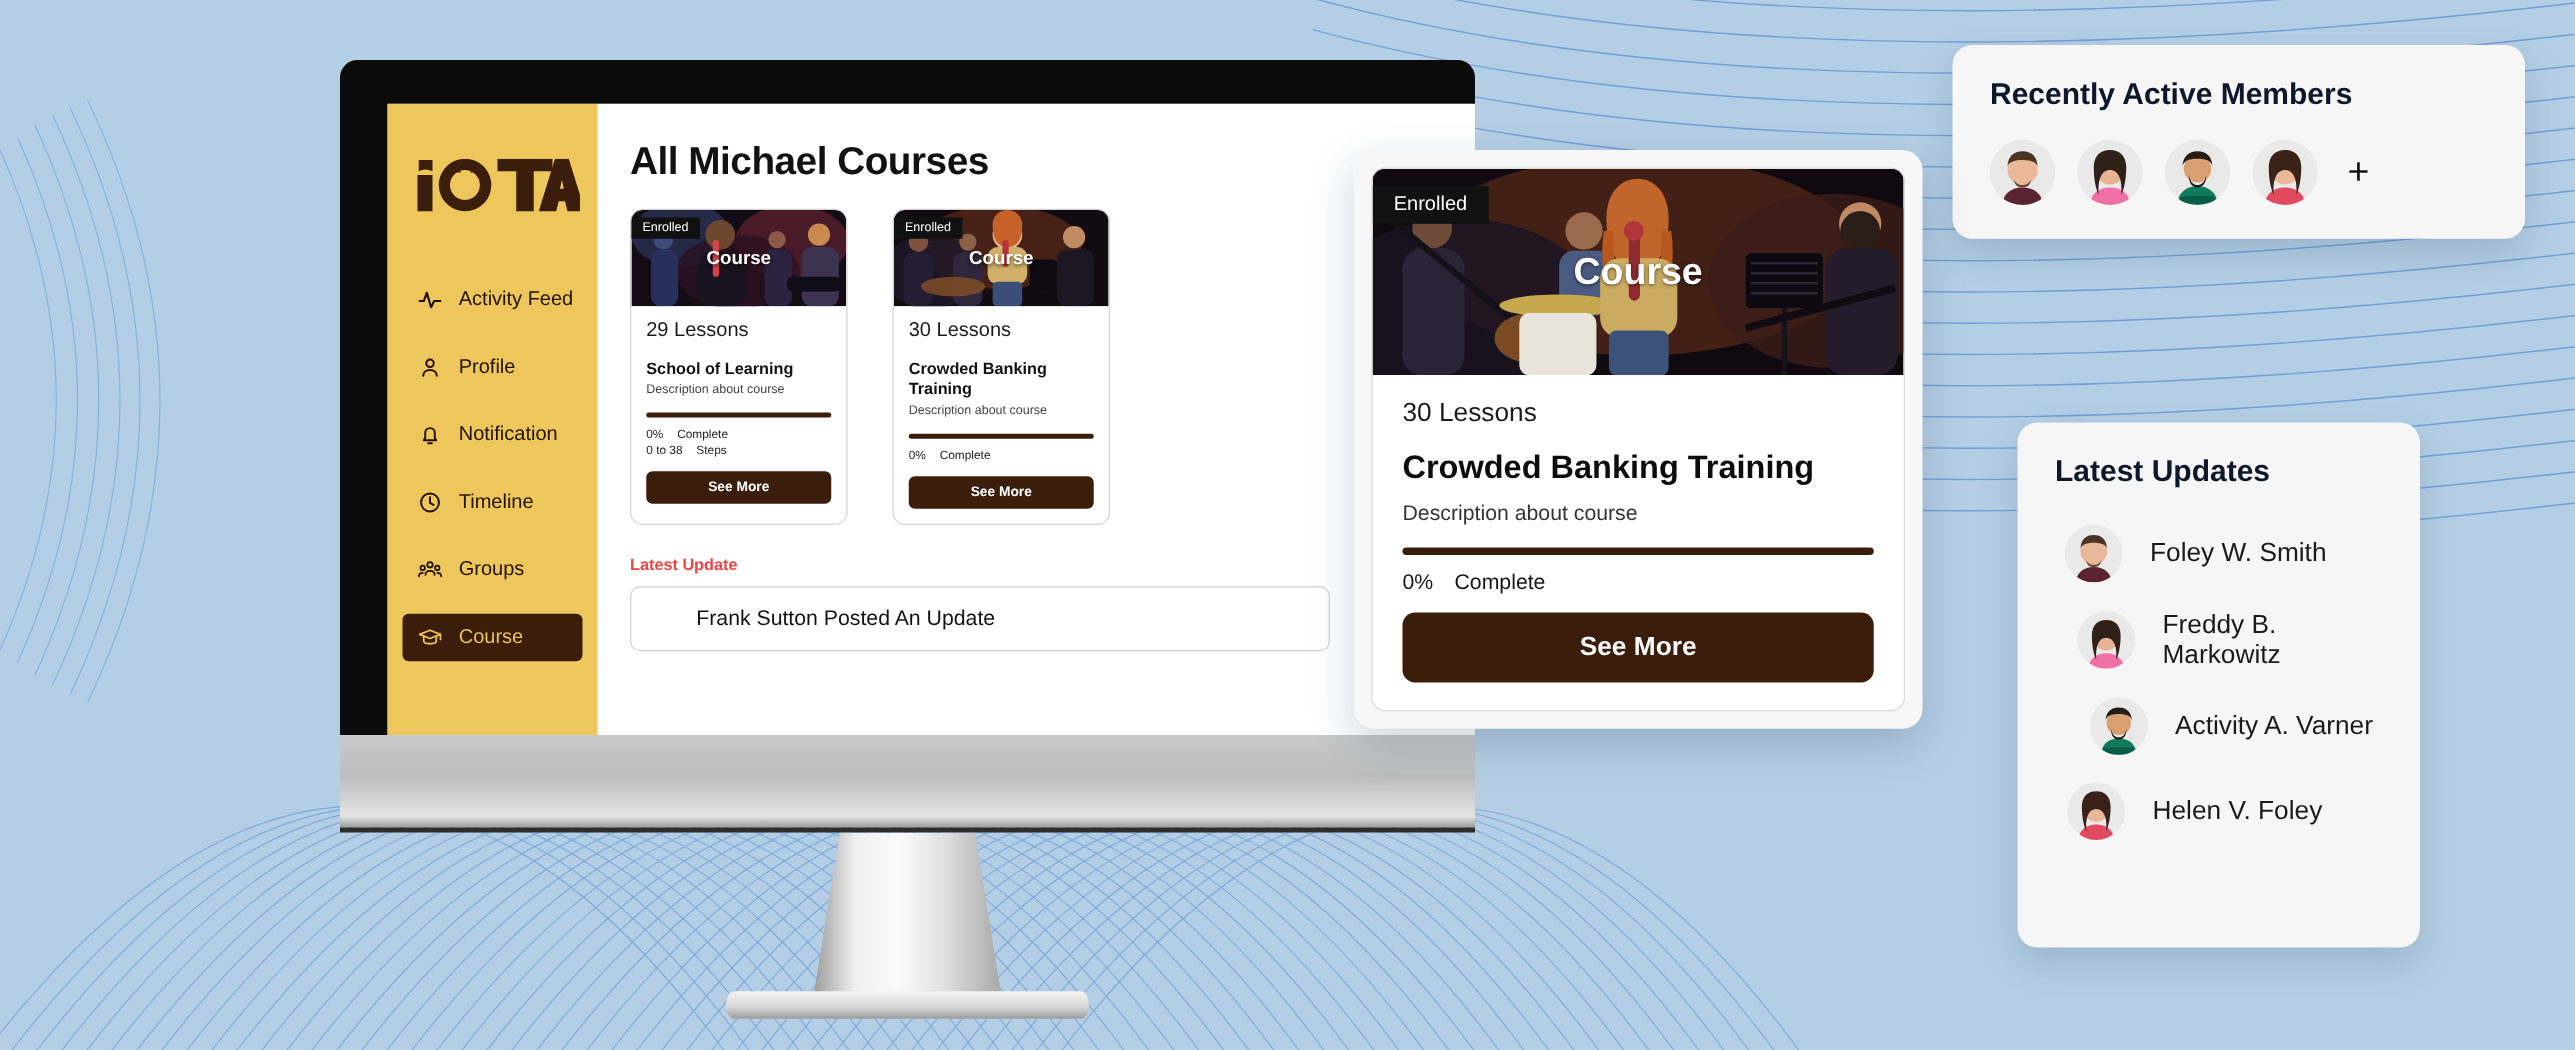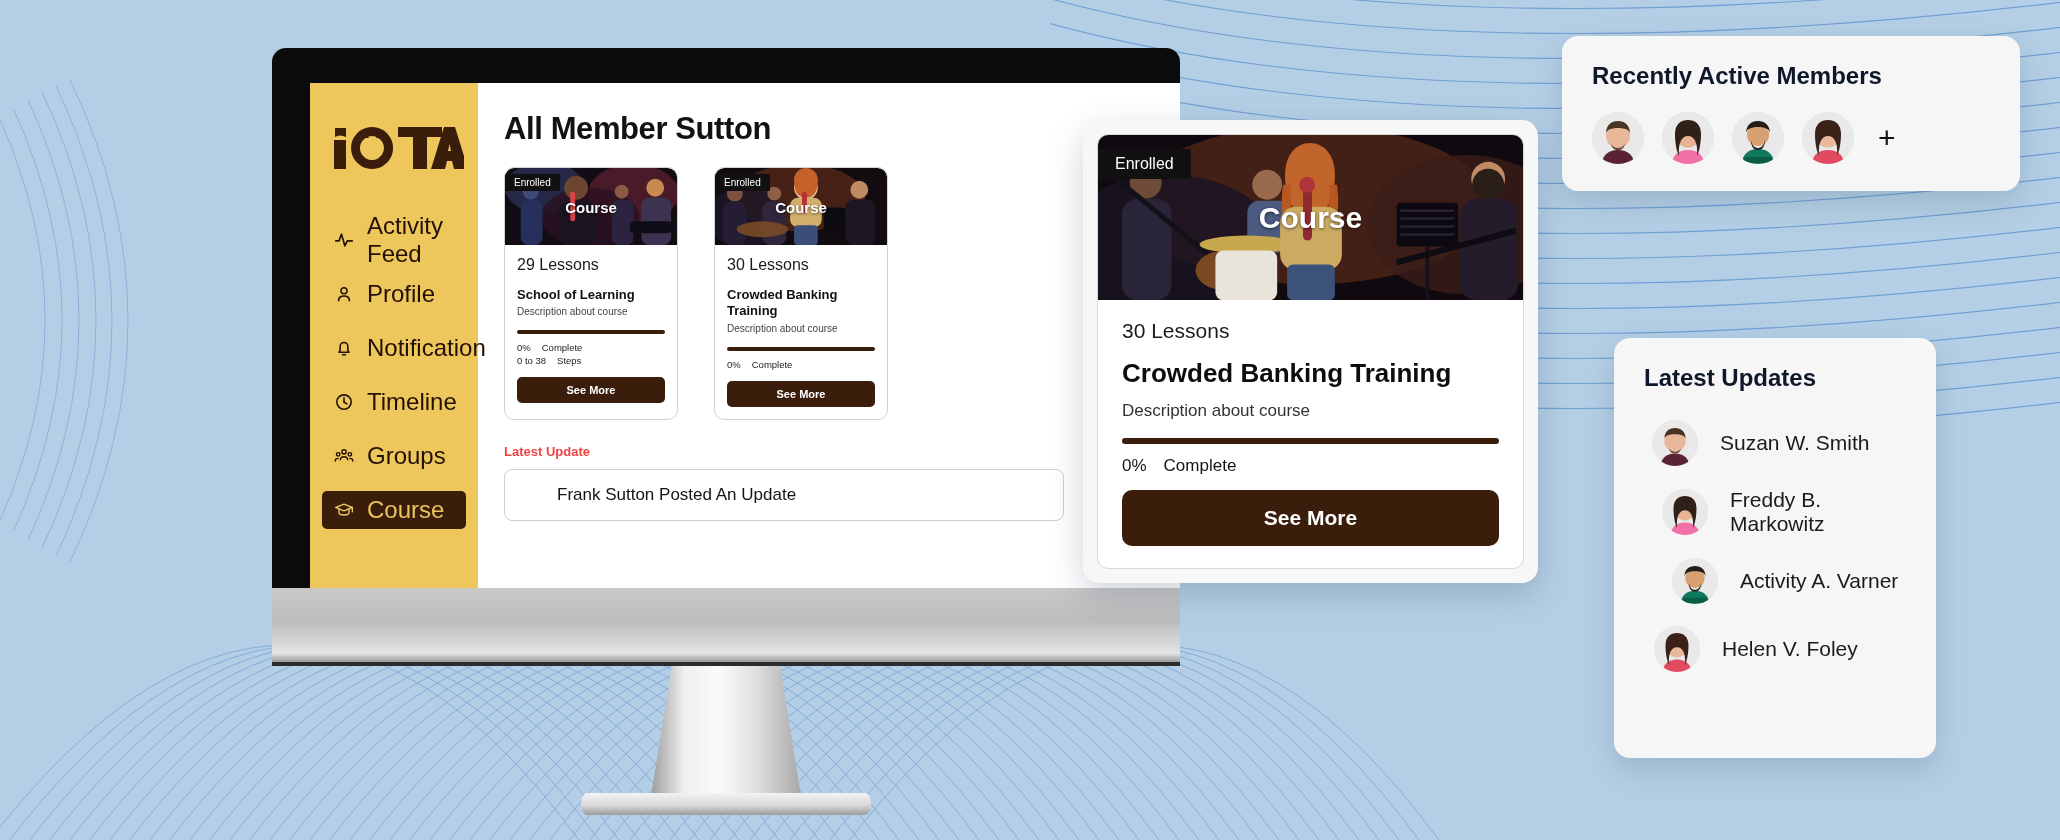--- a/index.html
+++ b/index.html
@@ -62,21 +62,21 @@
     display: flex; align-items: center;
   }
   .logo svg { display: block; }
   .nav { margin-top: 46px; }
   .nav-item {
     display: flex; align-items: center; gap: 13px;
     height: 38px;
     padding-left: 24px;
     margin-bottom: 16px;
     color: #231005;
-    font-size: 24px;
+    font-size: 16px;
     cursor: pointer;
   }
   .nav-item .ico { width: 20px; height: 20px; flex: 0 0 20px; color: #231005; }
   .nav-item .ico svg { width: 20px; height: 20px; display: block; }
   .nav-item.active {
     background: #3b1d0c;
     color: #e8c45a;
     border-radius: 5px;
     margin-left: 12px; margin-right: 12px;
     padding-left: 12px;
@@ -391,21 +391,21 @@
                   <path d="M6 11v4.4c0 1.5 2.7 2.6 6 2.6s6-1.1 6-2.6V11"></path>
                   <path d="M22 9v5"></path>
                 </svg>
             </span>
             <span>Course</span>
           </div>
         </nav>
       </aside>
 
       <section class="main">
-        <h1 class="page-title">All Member Sutton</h1>
+        <h1 class="page-title">All Michael Courses</h1>
 
         <div class="cards-row">
 
           <article class="course-card">
             <div class="card-hero">
               <svg class="hero-img" viewBox="0 0 174 78" preserveAspectRatio="none">
                 <rect width="174" height="78" fill="#140c14"></rect>
                 <ellipse cx="40" cy="20" rx="40" ry="26" fill="#2a2f55" opacity=".8"></ellipse>
                 <ellipse cx="130" cy="26" rx="46" ry="30" fill="#5b2030" opacity=".75"></ellipse>
                 <ellipse cx="86" cy="50" rx="50" ry="30" fill="#2a1020" opacity=".8"></ellipse>
@@ -599,21 +599,21 @@
   <div class="update-row indent-1">
     <div class="avatar">
       <svg viewBox="0 0 52 52">
         <rect width="52" height="52" fill="#e9e9e9"></rect>
         <path d="M26 38c10 0 16 6 16 14H10c0-8 6-14 16-14z" fill="#5a2233"></path>
         <circle cx="26" cy="24" r="12" fill="#e9b79a"></circle>
         <path d="M14 22c0-9 5-13 12-13s12 4 12 13c0-4-5-6-12-6s-12 2-12 6z" fill="#4a3424"></path>
         <path d="M19 32c2 3 5 4 7 4s5-1 7-4c-1 4-3 6-7 6s-6-2-7-6z" fill="#6b4a34"></path>
       </svg>
     </div>
-    <div class="update-name">Suzan W. Smith</div>
+    <div class="update-name">Foley W. Smith</div>
   </div>
 
   <div class="update-row indent-2">
     <div class="avatar">
       <svg viewBox="0 0 52 52">
         <rect width="52" height="52" fill="#e9e9e9"></rect>
         <path d="M26 38c10 0 16 6 16 14H10c0-8 6-14 16-14z" fill="#f06fa5"></path>
         <circle cx="26" cy="24" r="11.5" fill="#e7b393"></circle>
         <path d="M13 22c0-10 6-14 13-14s13 4 13 14c0 10-2 18-4 22 1-12-2-20-9-20s-10 8-9 20c-2-4-4-12-4-22z" fill="#2f2018"></path>
       </svg>

